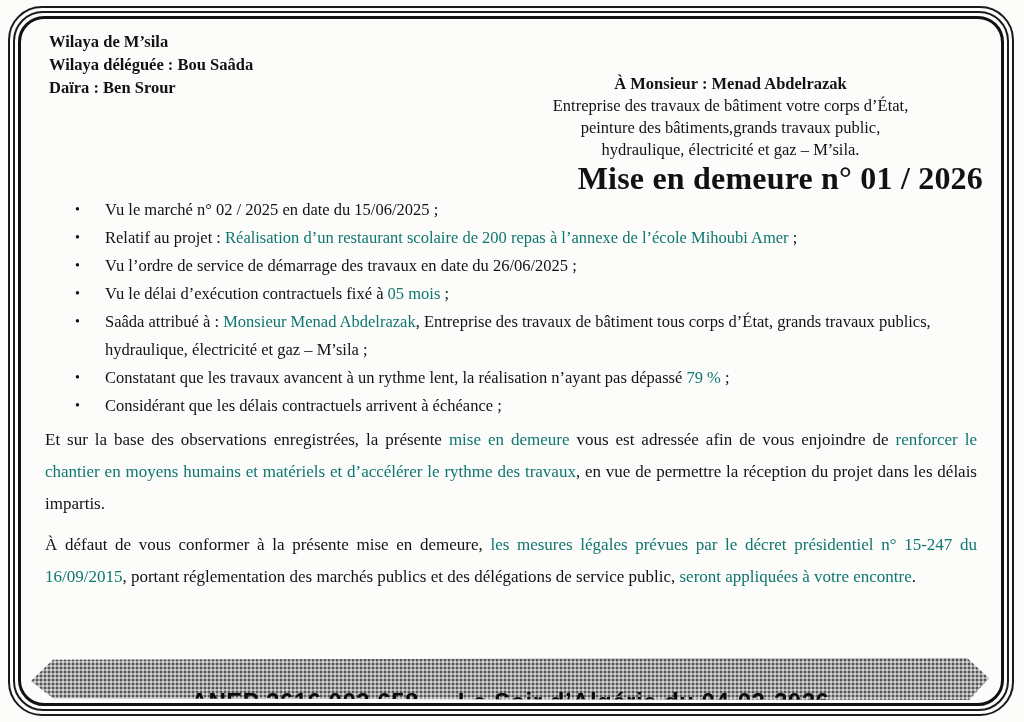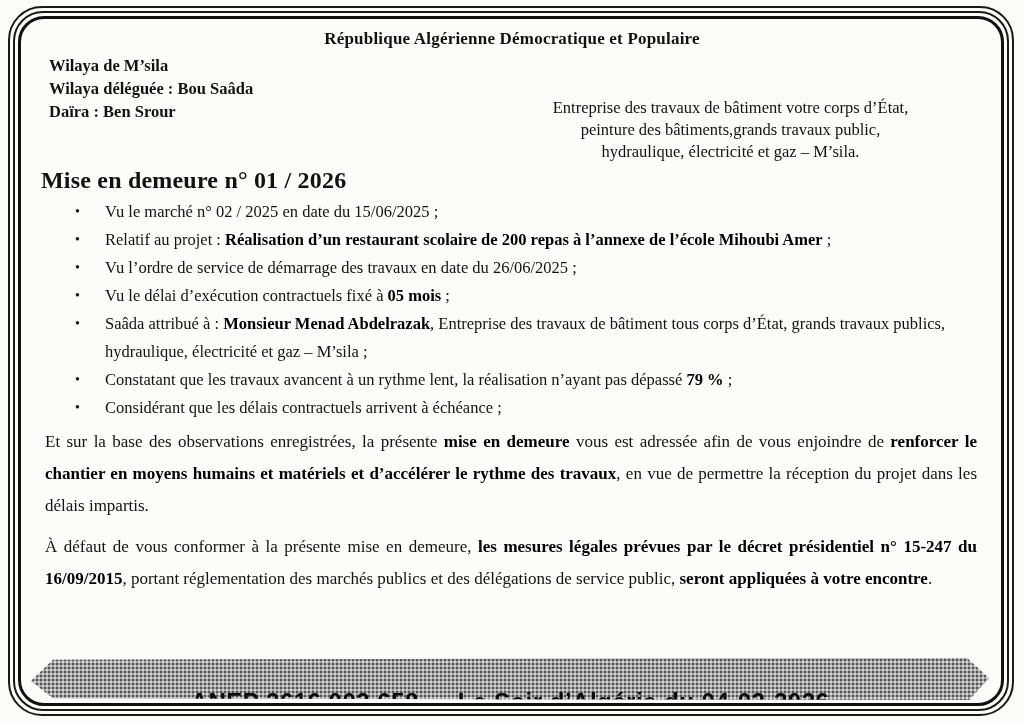--- a/index.html
+++ b/index.html
@@ -49,43 +49,43 @@
   .addressee {
     margin-top: 43px;
     width: 505px;
     text-align: center;
     font-size: 16.5px;
     line-height: 22px;
   }
   .addressee .to-line { font-weight: 700; }
 
   .title {
-    text-align: left;
+    text-align: right;
     font-weight: 700;
-    font-size: 24px;
+    font-size: 32px;
     line-height: 30px;
     margin-top: 2px;
     letter-spacing: .2px;
   }
 
   ul.blist { list-style: none; margin-top: 3px; padding-left: 34px; }
   ul.blist li { display: flex; font-size: 16.5px; line-height: 28px; }
   .marker { width: 30px; flex: 0 0 30px; font-size: 14px; }
   .btxt { flex: 1; padding-right: 22px; }
 
   .para {
     font-size: 17px;
     line-height: 32px;
     text-align: justify;
     margin-top: 4px;
     padding: 0 6px 0 4px;
   }
   .para2 { margin-top: 9px; }
 
-  .b { font-weight: 700; color: #000000; }
+  .b { font-weight: 400; color: #0f766e; }
 
   
   .banner {
     position: absolute;
     left: 10px; right: 12px; bottom: 3px;
     height: 42px;
     background-color: #a3a3a3;
     background-image:
       radial-gradient(circle, #555 1px, rgba(0,0,0,0) 1.4px),
       radial-gradient(circle, #d6d6d6 1px, rgba(0,0,0,0) 1.4px);
@@ -109,29 +109,29 @@
 </head>
 <body>
 
 <div class="page">
   <div class="frame-a">
     <div class="frame-b">
       <div class="frame-c">
 
         <div class="content">
 
-          <div class="republic">République Algérienne Démocratique et Populaire</div>
 
           <div class="hdr-row">
             <div class="sender">
               <div>Wilaya de M’sila</div>
               <div>Wilaya déléguée : Bou Saâda</div>
               <div>Daïra : Ben Srour</div>
             </div>
             <div class="addressee">
+              <div class="to-line">À Monsieur : Menad Abdelrazak</div>
               <div>Entreprise des travaux de bâtiment votre corps d’État,</div>
               <div>peinture des bâtiments,grands travaux public,</div>
               <div>hydraulique, électricité et gaz – M’sila.</div>
             </div>
           </div>
 
           <div class="title">Mise en demeure n° 01 / 2026</div>
 
           <ul class="blist">
             <li>

